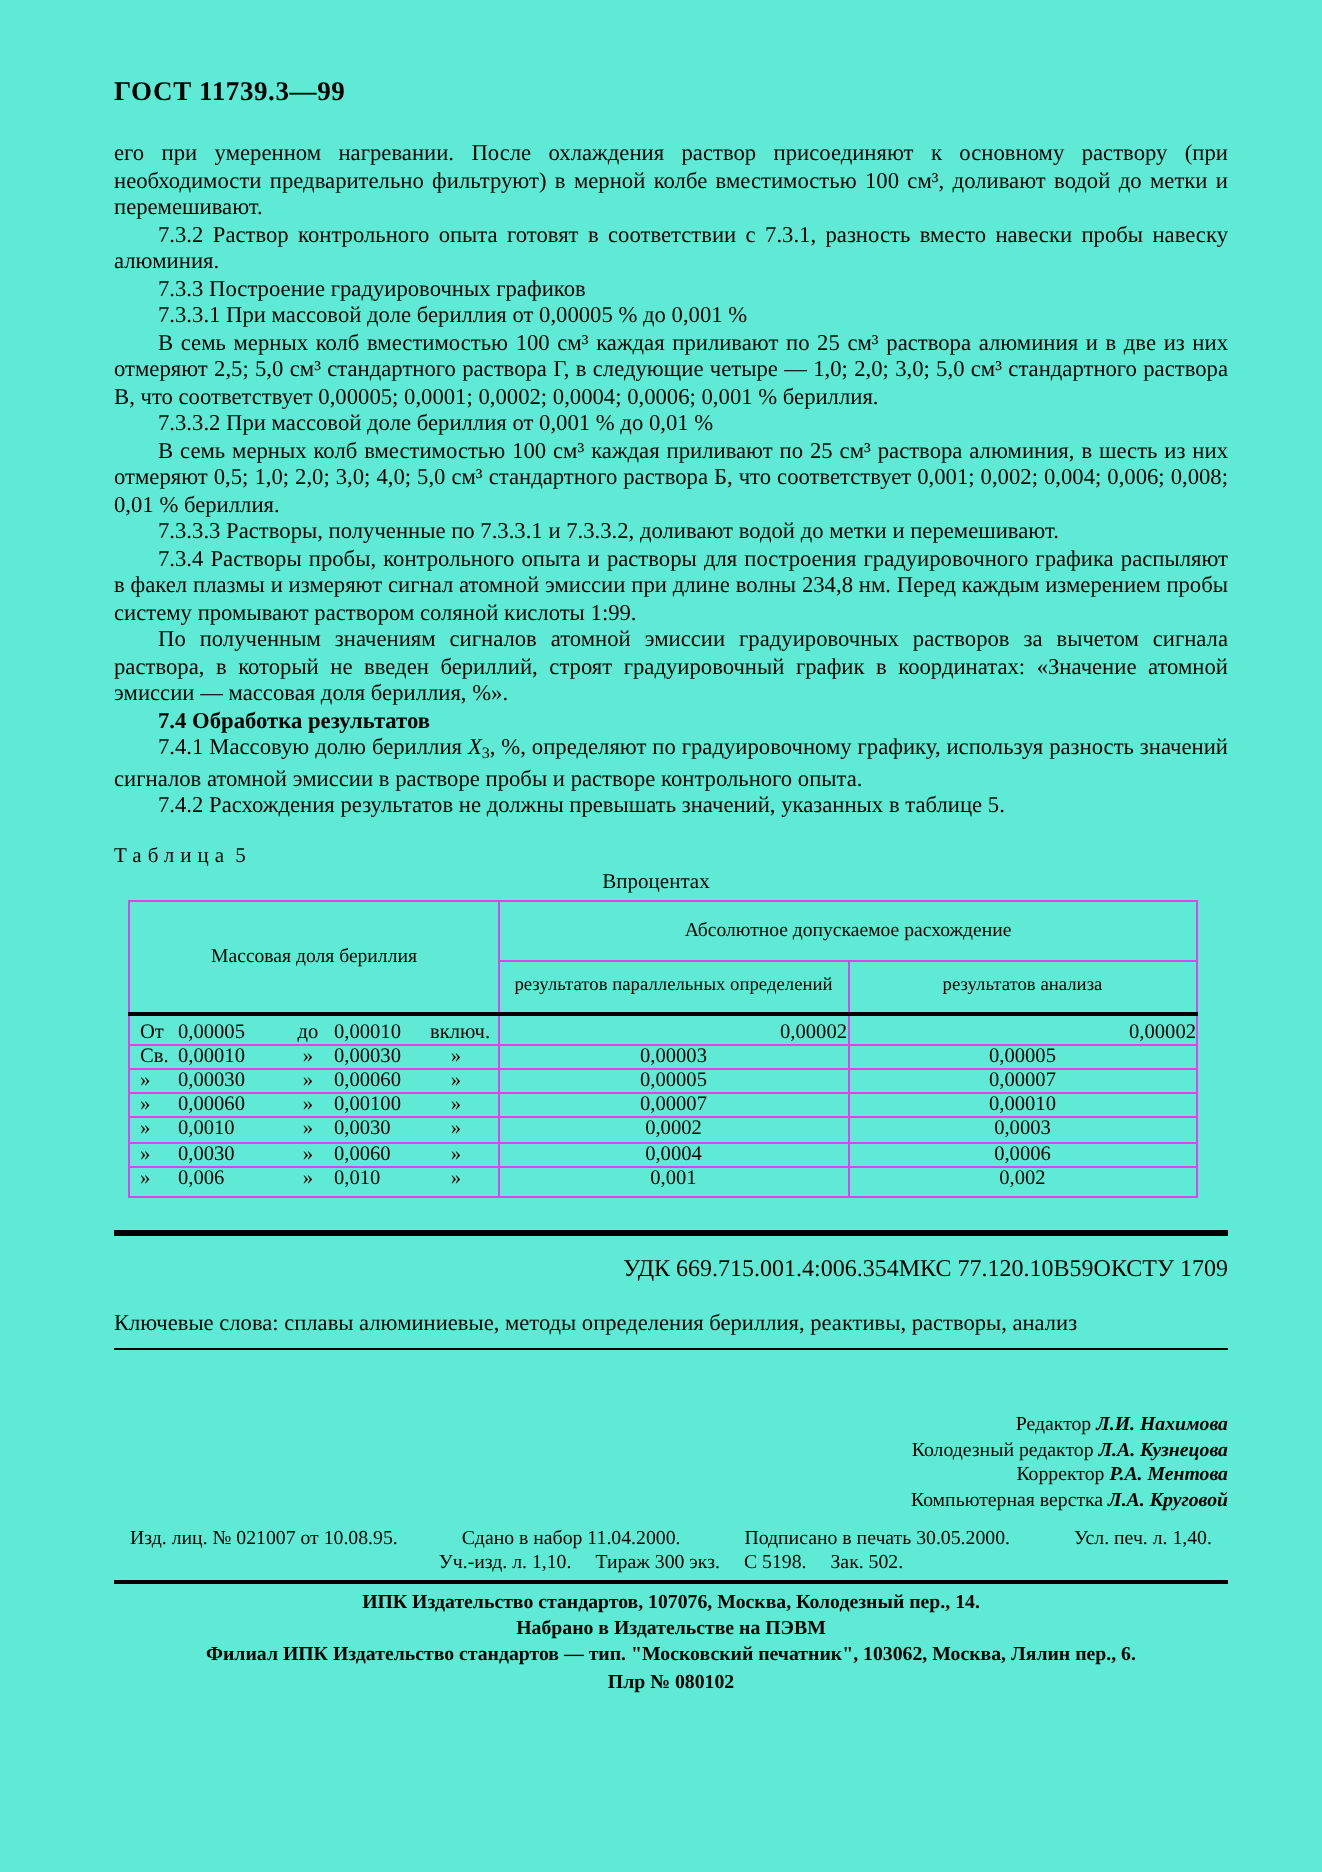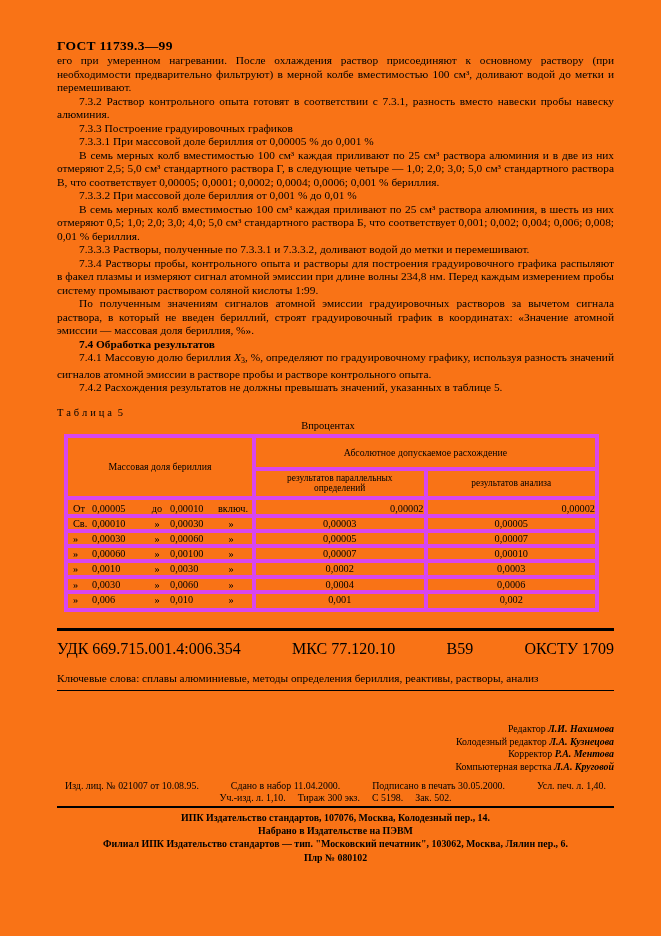--- a/index.html
+++ b/index.html
@@ -1,66 +1,66 @@
 <!DOCTYPE html>
 <html><head>
 <meta charset="utf-8">
 <style>
   html,body { margin:0; padding:0; background:#e8e8e8; }
   .page {
     position:relative;
     width:661px; height:936px;
-    background:#f97316;
+    background:#5eead4;
     margin:0 auto;
     font-family:"Liberation Serif","DejaVu Serif",serif;
     color:#000;
     overflow:hidden;
     box-sizing:border-box;
     padding:38px 47px 0 57px;
   }
   .doc-header { font-size:13.5px; font-weight:bold; letter-spacing:.3px; }
 
-  .body-text { font-size:11.35px; line-height:13.5px; text-align:justify; }
+  .body-text { margin-top:17px; font-size:11.35px; line-height:13.5px; text-align:justify; }
   .body-text p { margin:0; }
   .body-text p.ind { text-indent:22px; }
   .body-text p.bold { font-weight:bold; }
   .var-x { font-style:italic; }
   .sub-3 { font-size:8px; vertical-align:-2px; }
 
   .tbl-label { margin-top:12px; font-size:10.5px; }
   .tbl-label .sp { letter-spacing:3px; }
   .units { text-align:center; font-size:10.5px; margin:2px 15px 2px 0; line-height:12px; }
 
   table.t5 {
     border-collapse:collapse; table-layout:fixed;
     margin-left:7px; width:535px;
     border:1.5px solid #000;
   }
-  .t5 th, .t5 td { border:4px solid #d946ef; font-weight:normal; }
+  .t5 th, .t5 td { border:1px solid #d946ef; font-weight:normal; }
   .t5 thead tr:last-child th { border-bottom:2.5px solid #000;margin-top:44px; }
   .t5 th.c1h { width:182px; font-size:9.8px; border-bottom:2.5px solid #000; }
   .t5 th.gh { font-size:9.8px; height:25px; padding:2px 4px; }
   .t5 th.sh { font-size:9.4px; height:21px; padding:2px 6px; line-height:10.5px; }
   .t5 tbody td { font-size:10.3px; line-height:11.2px; padding:0; text-align:center; }
   .t5 tbody tr:first-child td { padding-top:3px;text-align:right; }
   .t5 tbody tr:last-child td { padding-bottom:3px; }
   .range-cell { text-align:left !important; white-space:nowrap;margin-top:12px; }
   .range-cell .rp { display:inline-block; }
   .rp.p1 { width:24px; padding-left:5px; box-sizing:border-box; }
   .rp.p2 { width:52px; }
   .rp.p3 { width:26px; text-align:center; }
   .rp.p4 { width:48px; }
   .rp.p5 { text-align:center; min-width:26px; }
 
   .rule { background:#000; }
   .rule.r-thick { height:3px; margin-top:16px; }
   .rule.r-thin1 { height:1px; margin-top:6px; }
   .rule.r-thin2 { height:1.5px; margin-top:3px; }
 
-  .udk-line { display:flex; justify-content:space-between; margin-top:9px; font-size:16px; }
+  .udk-line { display:flex; justify-content:flex-end; margin-top:9px; font-size:12px; }
   .keywords { margin-top:14px; font-size:11.3px; }
 
   .staff { margin-top:32px; text-align:right; font-size:9.9px; line-height:12.6px; }
   .staff .nm { font-style:italic; font-weight:bold; }
 
   .print1 { display:flex; justify-content:space-between; margin-top:7px; font-size:9.9px; padding:0 8px; }
   .print2 { display:flex; justify-content:center; gap:12px; margin-top:1px; font-size:9.9px; }
 
   .addr { text-align:center; font-size:9.9px; font-weight:bold; line-height:11.8px; margin-top:4px; }
   .addr div { margin-top:1.5px; }

